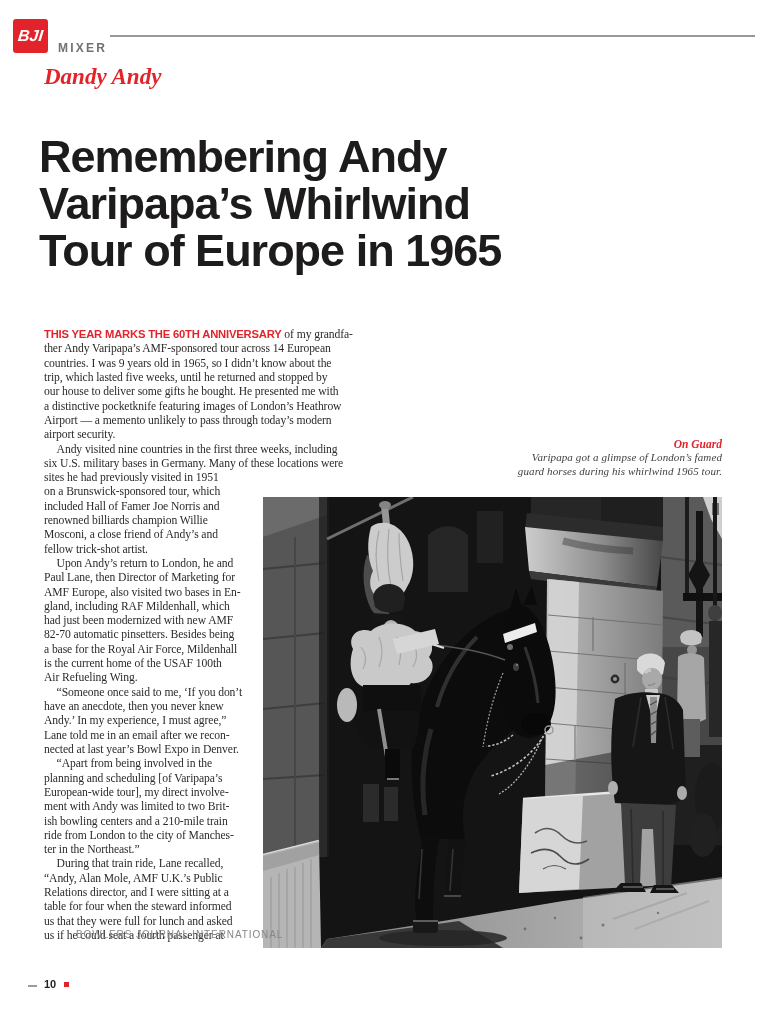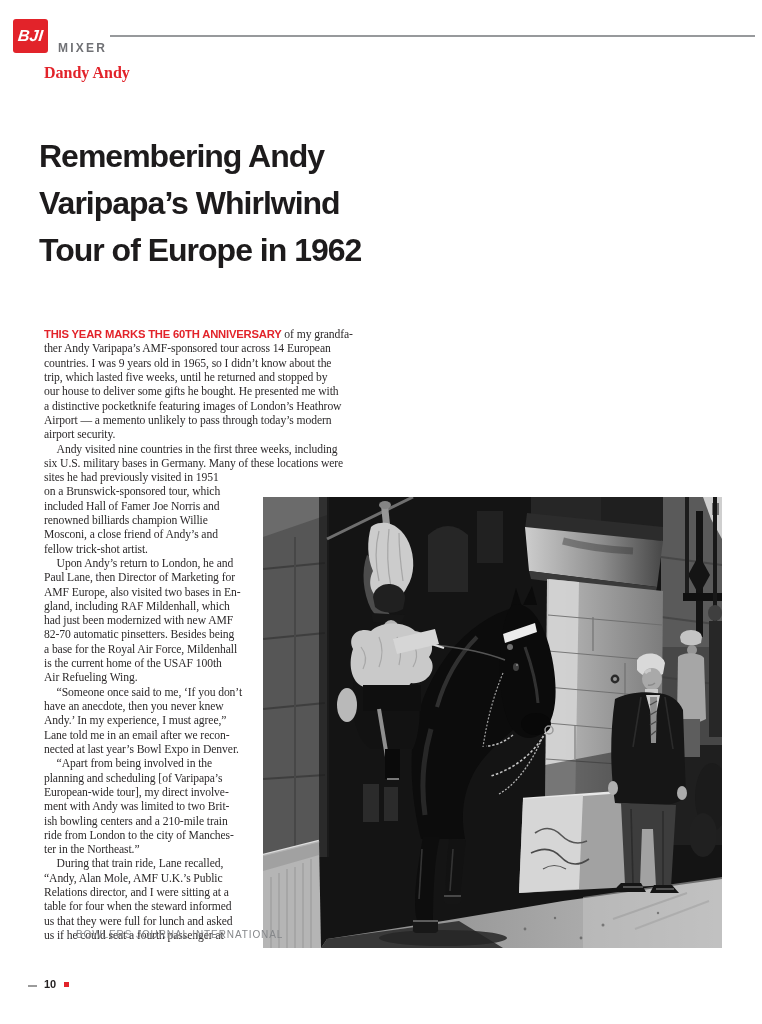--- a/index.html
+++ b/index.html
@@ -7,24 +7,24 @@
         font-family:"Liberation Serif",serif;}
   
   .logo{position:absolute;left:13px;top:19px;width:35px;height:34px;background:#e2232a;
         border-radius:3px;display:flex;align-items:center;justify-content:center;}
   .logo span{color:#fff;font-family:"Liberation Sans",sans-serif;font-weight:bold;
         font-style:italic;font-size:16px;transform:skewX(-6deg);letter-spacing:0;}
   .section-label{position:absolute;left:58px;top:29px;font-family:"Liberation Sans",sans-serif;
         font-size:12px;letter-spacing:2.2px;color:#707175;font-weight:bold;margin-top:12px;}
   .rule{position:absolute;left:110px;top:35px;width:645px;height:2px;background:#97999c;}
   
-  .kicker{position:absolute;left:44px;top:64px;font-size:16px;font-weight:bold;
-        color:#e2232a;}
+  .kicker{position:absolute;left:44px;top:64px;font-size:23px;font-weight:bold;
+        font-style:italic;color:#e2232a;}
   .headline{position:absolute;left:39px;top:133px;font-family:"Liberation Sans",sans-serif;
-        font-weight:bold;font-size:32px;line-height:47px;letter-spacing:-1px;color:#1d1b1c;}
+        font-weight:bold;font-size:45px;line-height:47px;letter-spacing:-1px;color:#1d1b1c;}
   
   .colwide{position:absolute;left:44px;top:327px;transform:scaleX(.97);transform-origin:left top;}
   .colnarrow{position:absolute;left:44px;top:470px;transform:scaleX(.97);transform-origin:left top;}
   .ln{white-space:nowrap;font-size:12px;line-height:14.32px;letter-spacing:-.1px;color:#2d2a2b;}
   .ln.ind{padding-left:13px;}
   .leadred{font-family:"Liberation Sans",sans-serif;font-weight:bold;color:#e2232a;
         font-size:11.6px;letter-spacing:-.2px;}
   
   .caption{position:absolute;left:402px;top:437px;width:320px;text-align:right;}
   .cap-title{font-size:11.5px;font-weight:bold;font-style:italic;color:#e2232a;line-height:14px;}
@@ -48,21 +48,21 @@
   <div class="logo">
     <span>BJI</span>
   </div>
   <div class="section-label">MIXER</div>
   <div class="rule"></div>
 
   <div class="kicker">Dandy Andy</div>
   <div class="headline">
       <div class="hline">Remembering Andy</div>
       <div class="hline">Varipapa’s Whirlwind</div>
-      <div class="hline">Tour of Europe in 1962</div>
+      <div class="hline">Tour of Europe in 1965</div>
     </div>
 
   <div class="colwide">
     <div class="ln">
       <span class="leadred">THIS YEAR MARKS THE 60TH ANNIVERSARY</span><span> of my grandfa-</span>
     </div>
     <div>
         <div class="ln">ther Andy Varipapa’s AMF-sponsored tour across 14 European</div>
         <div class="ln">countries. I was 9 years old in 1965, so I didn’t know about the</div>
         <div class="ln">trip, which lasted five weeks, until he returned and stopped by</div>
@@ -104,20 +104,27 @@
       <div class="ln">ride from London to the city of Manches-</div>
       <div class="ln">ter in the Northeast.”</div>
       <div class="ln ind">During that train ride, Lane recalled,</div>
       <div class="ln">“Andy, Alan Mole, AMF U.K.’s Public</div>
       <div class="ln">Relations director, and I were sitting at a</div>
       <div class="ln">table for four when the steward informed</div>
       <div class="ln">us that they were full for lunch and asked</div>
       <div class="ln">us if he could seat a fourth passenger at</div>
     </div>
 
+  <div class="caption">
+    <div class="cap-title">On Guard</div>
+    <div>
+        <div class="cap-line">Varipapa got a glimpse of London’s famed</div>
+        <div class="cap-line">guard horses during his whirlwind 1965 tour.</div>
+      </div>
+  </div>
 
   <div class="photo" role="img" aria-label="Black-and-white photo: a Horse Guard with plumed helmet on a black horse at a stone archway; Andy Varipapa in a dark suit looks on">
     <svg viewBox="0 0 459 451" preserveAspectRatio="none">
       <defs>
         <linearGradient id="gPav" x1="0" y1="0" x2="1" y2="0">
           <stop offset="0" stop-color="#878787"></stop>
             <stop offset="1" stop-color="#bdbdbd"></stop>
         </linearGradient>
         <linearGradient id="gPil" x1="0" y1="0" x2="1" y2="0">
           <stop offset="0" stop-color="#bdbdbd"></stop>

